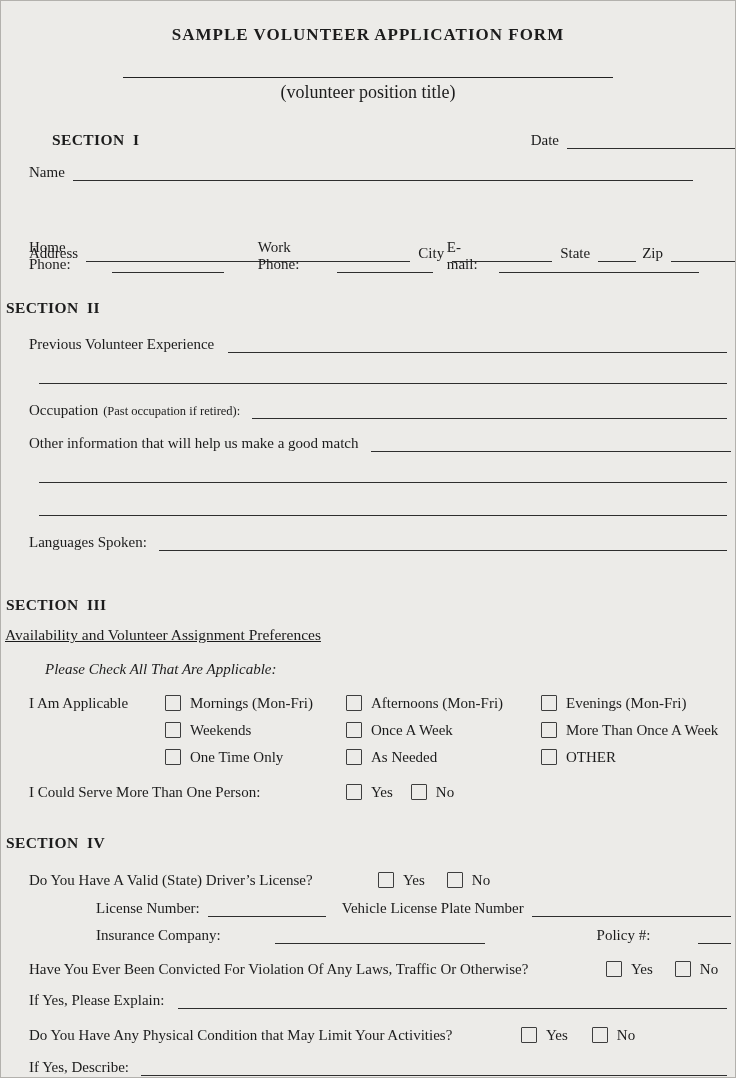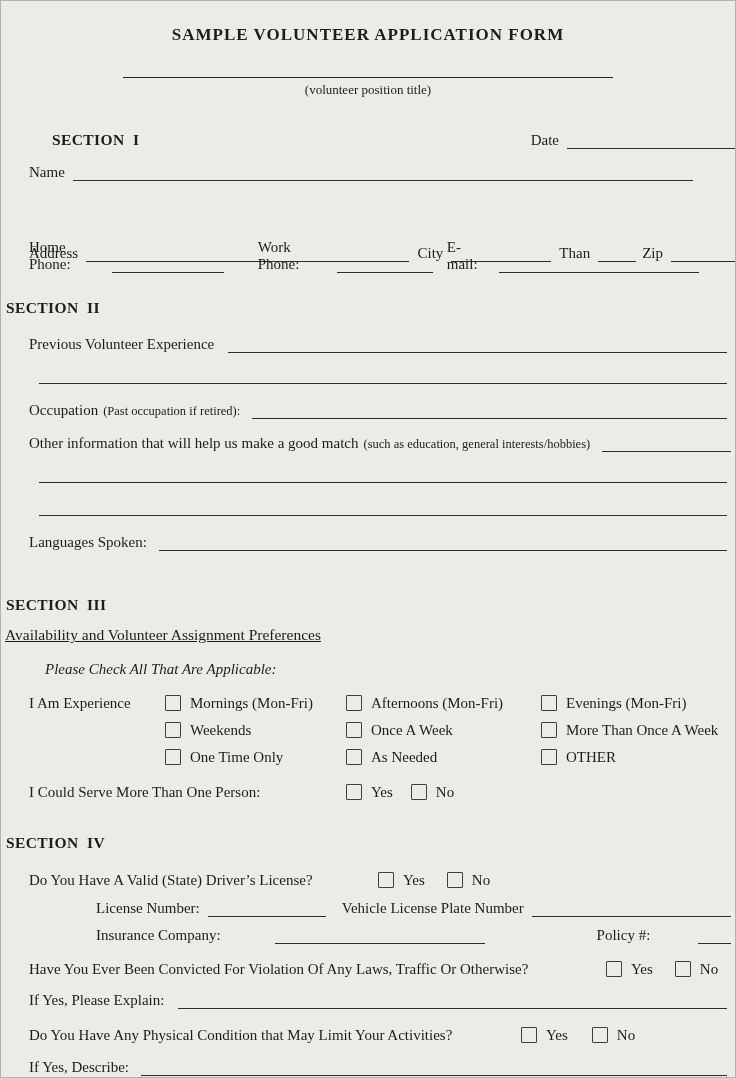--- a/index.html
+++ b/index.html
@@ -26,21 +26,21 @@
   .spacer { flex:1; }
   .title {
     position:absolute; top:24px; left:0; right:0;
     text-align:center; font-weight:bold; font-size:17px; letter-spacing:1px;
   }
   .position-block {
     position:absolute; top:62px; left:0; right:0;
     display:flex; flex-direction:column; align-items:center;
   }
   .pos-line { width:490px; height:14px; border-bottom:1.6px solid #222; }
-  .pos-caption { font-size:13px; margin-top:4px; }
+  .pos-caption { font-size:18px; margin-top:4px; }
   .sec-head { font-weight:bold; font-size:15.5px; letter-spacing:0.4px; white-space:pre; }
   .small-note { font-size:12.5px; margin-left:5px; }
   .underlined { text-decoration:underline; font-size:15.5px; }
   .italic { font-style:italic; font-size:15px;margin-left:40px; }
   .cb {
     width:14px; height:14px;
     border:1.5px solid #3e3e3e;
     background:transparent;
     display:inline-block;
     margin-bottom:1px;
@@ -126,21 +126,21 @@
   <div class="row" id="row-name">
     <span>Name</span>
     <span class="line flex1"></span>
   </div>
 
   <div class="row" id="row-address">
     <span>Address</span>
     <span class="line flex1" style="margin-right:8px;"></span>
     <span>City</span>
     <span class="line w100" style="margin-right:8px;"></span>
-    <span>Than</span>
+    <span>State</span>
     <span class="line w38" style="margin-right:6px;"></span>
     <span>Zip</span>
     <span class="line w64"></span>
   </div>
 
   <div class="row" id="row-phones">
     <span>Home Phone:</span>
     <span class="line w112" style="margin-left:2px;"></span>
     <span class="gap34"></span>
     <span>Work Phone:</span>
@@ -164,21 +164,20 @@
   </div>
 
   <div class="row" id="row-occupation">
     <span>Occupation</span>
     <span class="small-note">(Past occupation if retired):</span>
     <span class="line flex1" style="margin-left:12px;"></span>
   </div>
 
   <div class="row" id="row-otherinfo">
     <span>Other information that will help us make a good match</span>
-    <span class="small-note">(such as education, general interests/hobbies)</span>
     <span class="line flex1" style="margin-left:12px;"></span>
   </div>
 
   <div class="row" id="line-b">
     <span class="line flex1" style="margin-left:0;"></span>
   </div>
 
   <div class="row" id="line-c">
     <span class="line flex1" style="margin-left:0;"></span>
   </div>
@@ -194,21 +193,21 @@
 
   <div class="row" id="row-avail-title">
     <span class="underlined">Availability and Volunteer Assignment Preferences</span>
   </div>
 
   <div class="row" id="row-instruction">
     <span class="italic">Please Check All That Are Applicable:</span>
   </div>
 
   <div class="row" id="cb-row-1">
-    <span class="cb-label-cell">I Am Experience</span>
+    <span class="cb-label-cell">I Am Applicable</span>
     <span class="opt cb-col1">
       <span class="cb"></span>
       <span>Mornings (Mon-Fri)</span>
     </span>
     <span class="opt cb-col2">
       <span class="cb"></span>
       <span>Afternoons (Mon-Fri)</span>
     </span>
     <span class="opt cb-col3">
       <span class="cb"></span>

